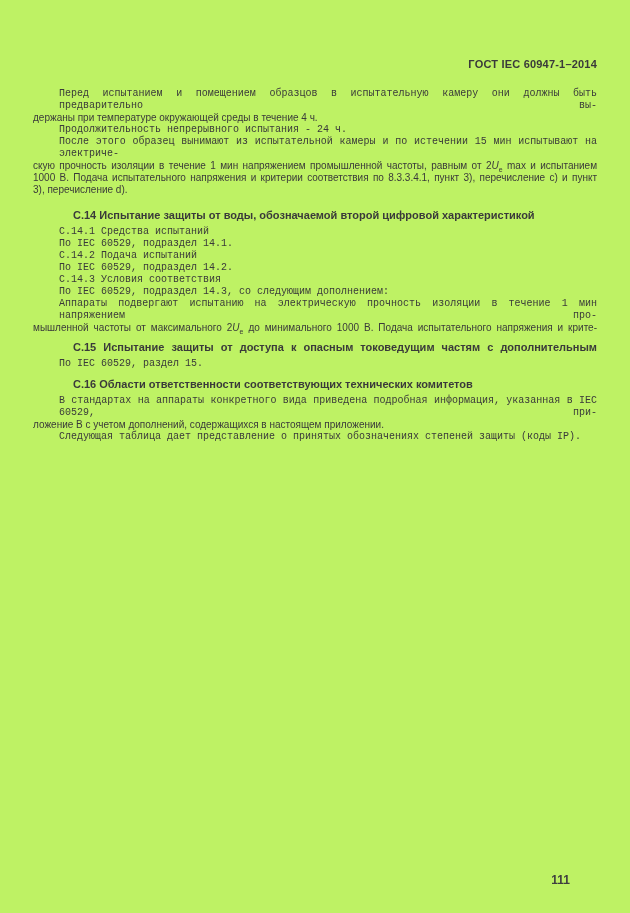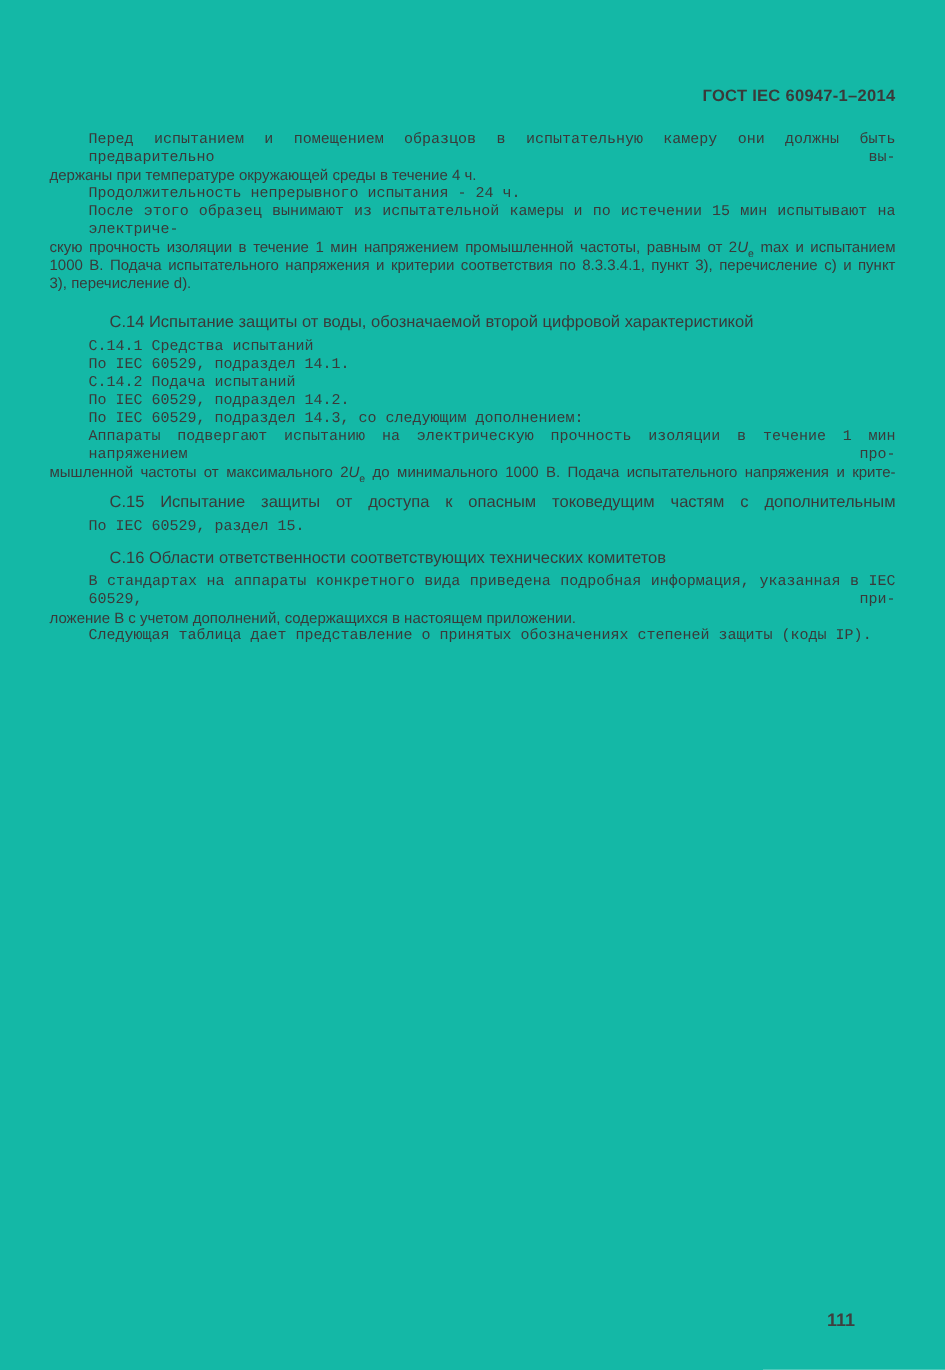--- a/index.html
+++ b/index.html
@@ -6,21 +6,21 @@
   body {
     width: 630px; height: 913px;
     background: #f7f7f6;
     font-family: "Liberation Sans", sans-serif;
     color: #3a3a3a;
     overflow: hidden;
   }
   .page {
     position: relative;
     width: 630px; height: 913px;
-    background: #14b8a6;
+    background: #bef264;
   }
   .doc {
     position: absolute;
     left: 33px; top: 57px;
     width: 564px;
   }
   .pagehead {
     font-size: 11px;
     font-weight: bold;
     line-height: 14px;
@@ -31,21 +31,21 @@
   .ln {
     font-size: 10px;
     line-height: 12px;
     text-align: left;
     white-space: normal;
   }
   .j { text-align: justify; text-align-last: justify; }
   .ind { padding-left: 26px; font-family: Liberation Mono, monospace; }
   .hd {
     font-size: 11px;
-    font-weight: normal;
+    font-weight: bold;
     line-height: 14px;
     padding-left: 40px;
   }
   #h14 { margin: 12px 0 4px 0; }
   .h15wrap { margin: 5px 0 3px 0; }
   .hd15 { line-height: 16px; }
   #h16 { margin: 7px 0 4px 0; }
   .uvar { font-style: italic; }
   sub { font-size: 7px; line-height: 0; }
   .pagenum {
@@ -81,20 +81,21 @@
       <div class="ln">3), перечисление d).</div>
     </div>
 
     <div class="ln hd" id="h14">С.14 Испытание защиты от воды, обозначаемой второй цифровой характеристикой</div>
 
     <div>
       <div class="ln ind">С.14.1 Средства испытаний</div>
       <div class="ln ind">По IEC 60529, подраздел 14.1.</div>
       <div class="ln ind">С.14.2 Подача испытаний</div>
       <div class="ln ind">По IEC 60529, подраздел 14.2.</div>
+      <div class="ln ind">С.14.3 Условия соответствия</div>
       <div class="ln ind">По IEC 60529, подраздел 14.3, со следующим дополнением:</div>
     </div>
 
     <div>
       <div class="ln ind j">Аппараты подвергают испытанию на электрическую прочность изоляции в течение 1 мин напряжением про-</div>
       <div class="ln j"><span>мышленной частоты от максимального 2</span><i class="uvar">U</i><sub>e</sub> <span>до минимального 1000 В. Подача испытательного напряжения и крите-</span></div>
     </div>
 
     <div class="h15wrap">
       <div class="ln hd hd15 j">С.15 Испытание защиты от доступа к опасным токоведущим частям с дополнительным</div>

